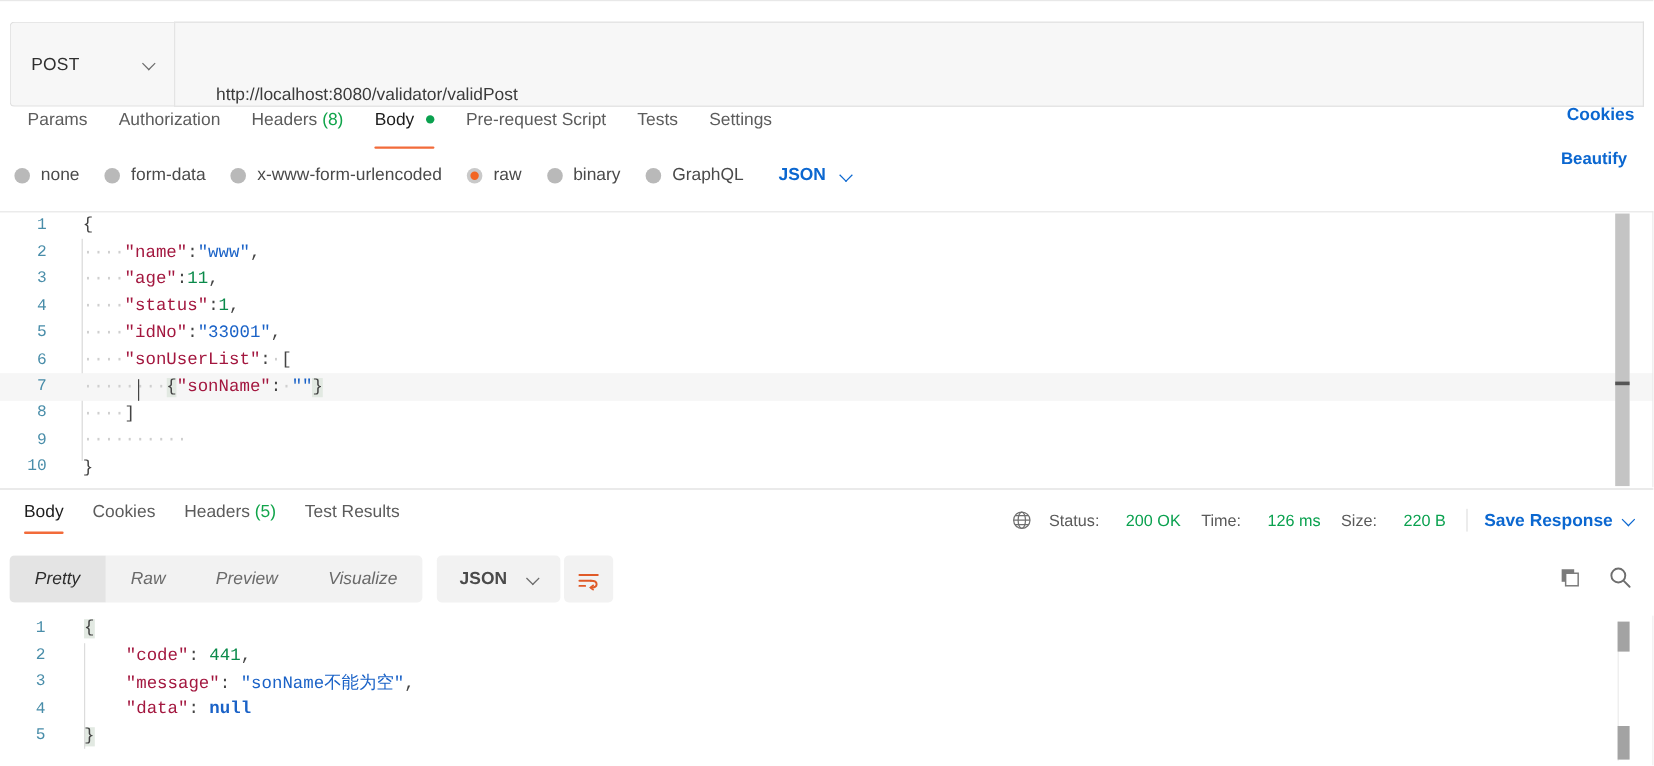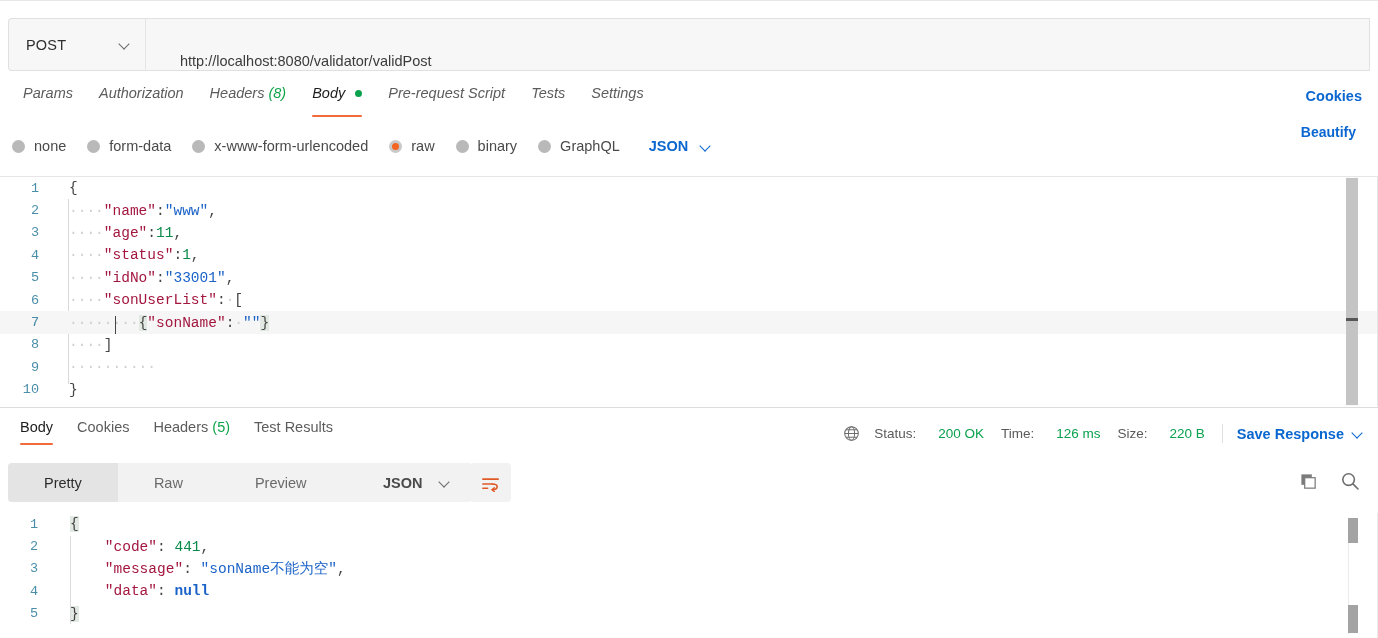--- a/index.html
+++ b/index.html
@@ -13,21 +13,21 @@
   }
   .app { position: relative; width: 1378px; height: 638px; background:#fff; }
 
   
   .top-rule {
     position:absolute; left:0; top:0; width:1378px; height:1px; background:#e8e8e8;
   }
 
   
   .url-row {
-    position:absolute; left:0; top:18px; width:1378px; height:53px;
+    position:absolute; left:0; top:18px; width:1378px; height:71px;
     display:flex; align-items:stretch; padding:0 8px 0 8px;border-radius:21px;
   }
   .method-box {
     width:137px; background:#f7f7f7; border:1px solid #e0e0e0; border-right:none;
     border-radius:4px 0 0 4px;
     display:flex; align-items:center; justify-content:space-between;
     padding:0 14px 0 17px; cursor:pointer;
   }
   .method-label { font-size:14.5px; color:#2f2f2f; font-weight:500; letter-spacing:.2px;}
   .chev {
@@ -57,21 +57,21 @@
     letter-spacing:.2px;
   }
   .send-caret {
     background:#0f7ae5; width:41px; display:flex; align-items:center; justify-content:center;
     border-left:1px solid #3b95ea; cursor:pointer;
   }
 
   
   .req-tabs {
     position:absolute; left:0; top:82px; width:1378px; height:40px;
-    display:flex; align-items:flex-start; padding-left:10px;font-style:italic;
+    display:flex; align-items:flex-end; padding-left:10px;
   }
   .rtab {
     position:relative; font-size:14.5px; color:#5c5c5c; padding:0 13px;
     cursor:pointer; height:33px; line-height:22px; white-space:nowrap;
   }
   .rtab.active { color:#1c1c1c; }
   .rtab .underline {
     position:absolute; left:13px; right:13px; bottom:-2px; height:2.5px; background:#f26b3a;
     border-radius:2px;
   }
@@ -177,22 +177,23 @@
 
   
   .resp-tools {
     position:absolute; left:0; top:459px; width:1378px; height:52px;
   }
   .seg {
     position:absolute; left:8px; top:4px; height:39px; background:#f2f2f2;
     border-radius:4px; display:flex; align-items:stretch; overflow:hidden;
   }
   .seg-item {
-    display:flex; align-items:center; padding:0 36px; font-size:14.5px; color:#6a6a6a;
+    display:flex; align-items:center; padding:0 21px; font-size:14.5px; color:#6a6a6a;
     cursor:pointer;
+    font-style:italic;
   }
   .seg-item.active { background:#e4e4e4; color:#2c2c2c; }
   .fmt-sel {
     position:absolute; left:364px; top:4px; height:39px; background:#f2f2f2;
     border-radius:4px; display:flex; align-items:center; padding:0 16px 0 19px;
     cursor:pointer;
   }
   .fmt-sel .t { font-size:14.5px; color:#4a4a4a; font-weight:bold; margin-right:17px; }
   .wrap-btn {
     position:absolute; left:470px; top:4px; width:41px; height:39px; background:#f2f2f2;

